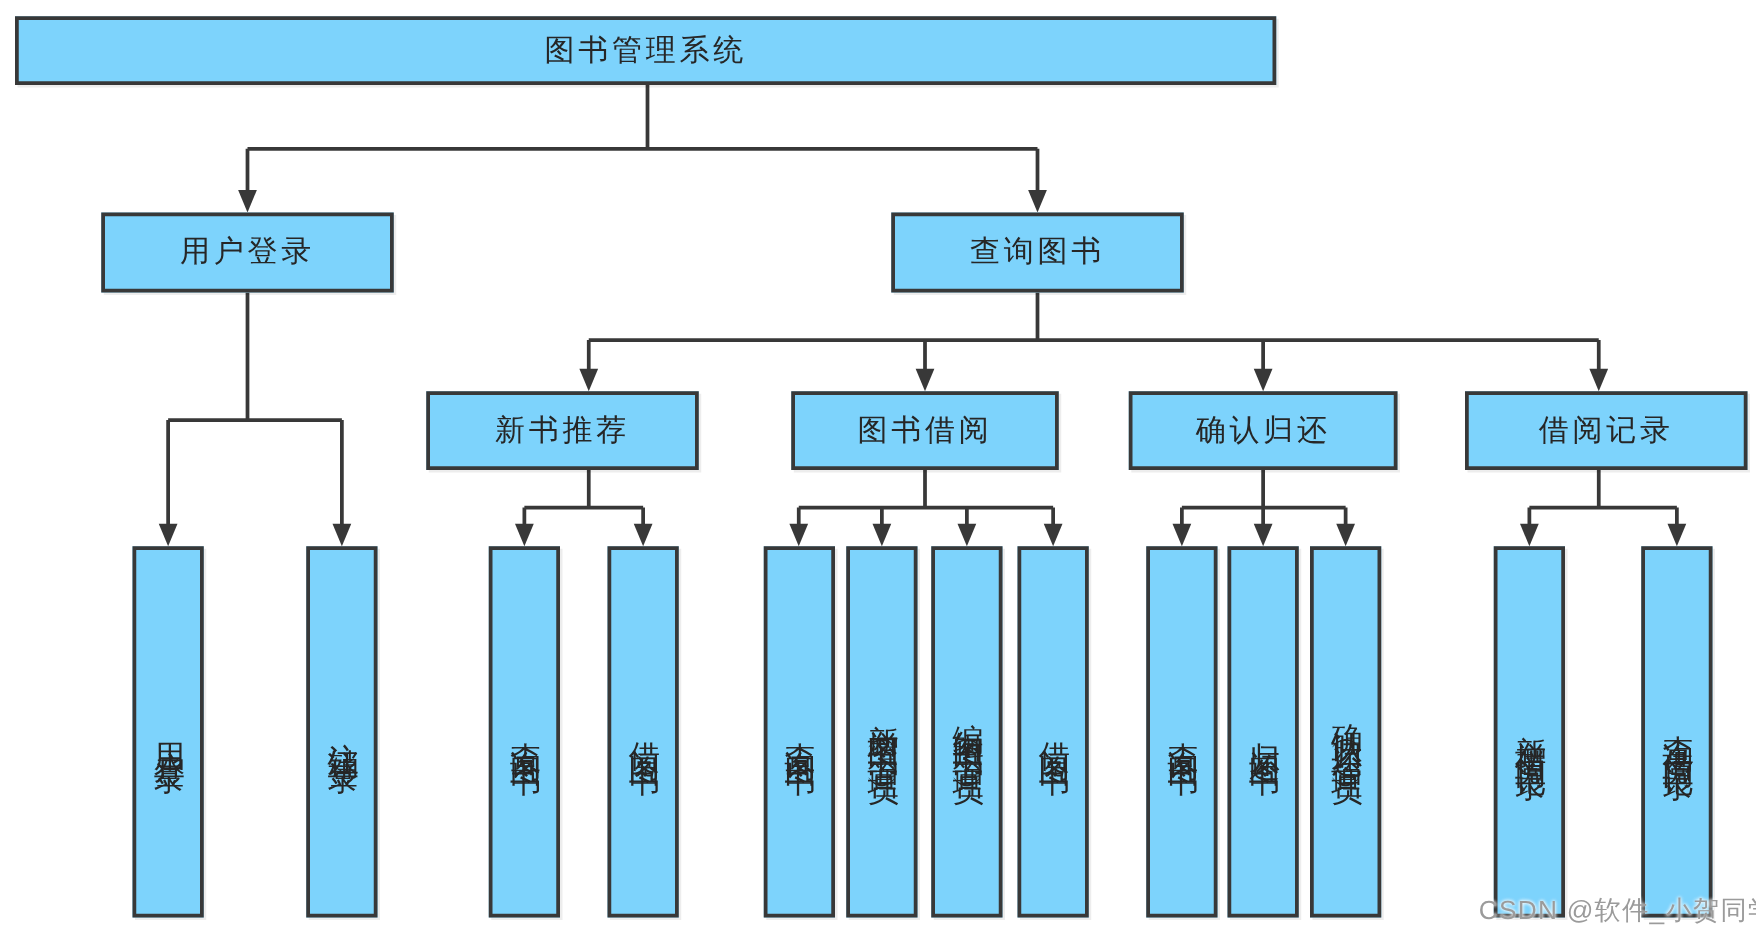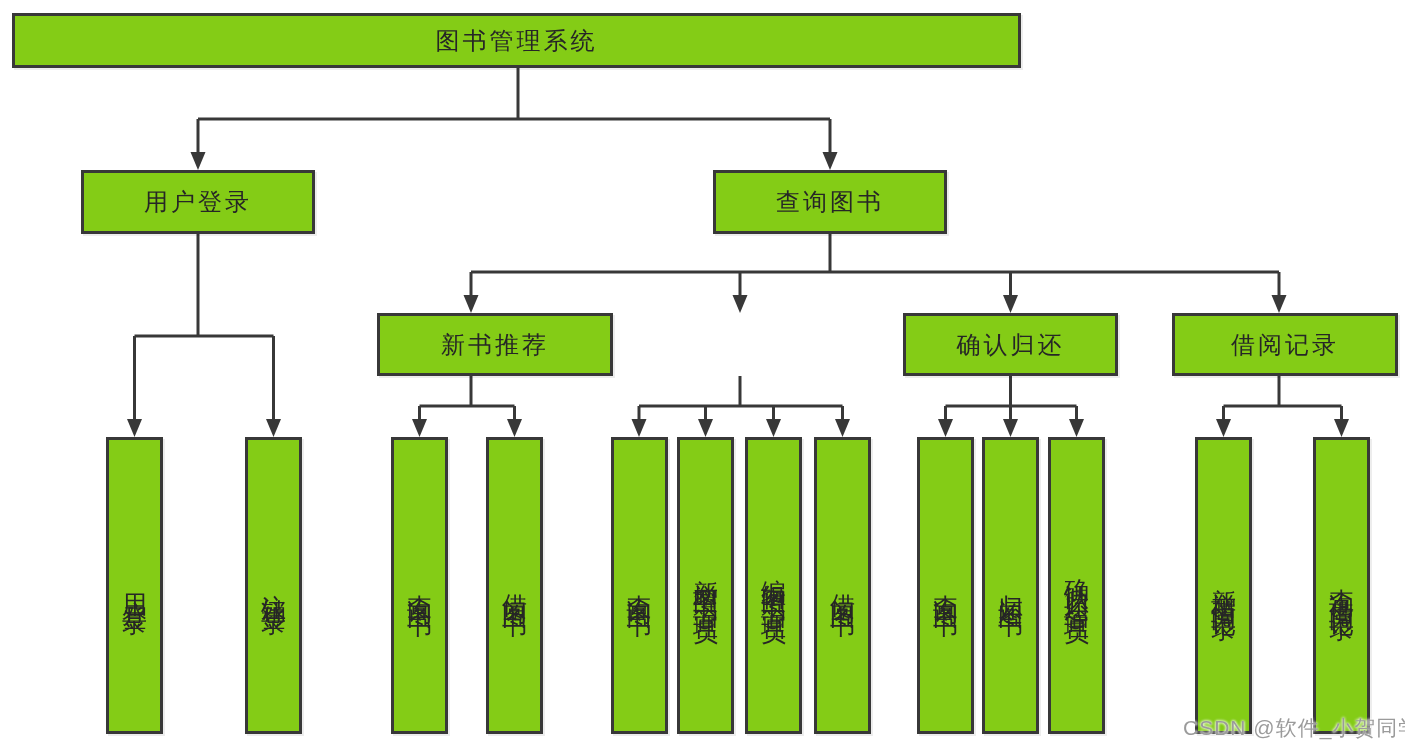--- a/index.html
+++ b/index.html
@@ -12,21 +12,21 @@
     position:relative;
     width:1405px;height:747px;
     background:var(--bg);
     font-family:"Liberation Sans","DejaVu Sans",sans-serif;
     overflow:hidden;
   }
   .wires{position:absolute;left:0;top:0;width:1405px;height:747px;pointer-events:none;}
   .box{
     position:absolute;
     box-sizing:border-box;
-    background:#84cc16;
+    background:#7dd3fc;
     border:3px solid var(--line);
     display:flex;align-items:center;justify-content:center;
     box-shadow:2px 2px 0 rgba(0,0,0,0.07);
   }
   .hlabel{
     color:var(--text);
     font-size:24px;
     letter-spacing:3px;
     white-space:nowrap;
     line-height:1;
@@ -128,22 +128,25 @@
     <span class="hlabel">图书管理系统</span>
   </div>
 
   <div class="box lvl2" style="left:81px;">
     <span class="hlabel">用户登录</span>
   </div>
   <div class="box lvl2" style="left:713px;">
     <span class="hlabel">查询图书</span>
   </div>
 
-  <div class="box lvl3" style="left:377px;width:236px;">
+  <div class="box lvl3" style="left:341px;width:218px;">
     <span class="hlabel">新书推荐</span>
+  </div>
+  <div class="box lvl3" style="left:633px;width:214px;">
+    <span class="hlabel">图书借阅</span>
   </div>
   <div class="box lvl3" style="left:903px;width:215px;">
     <span class="hlabel">确认归还</span>
   </div>
   <div class="box lvl3" style="left:1172px;width:226px;">
     <span class="hlabel">借阅记录</span>
   </div>
 
   <div class="box leaf" style="left:106px;">
     <span class="vlabel">用户登录</span>

